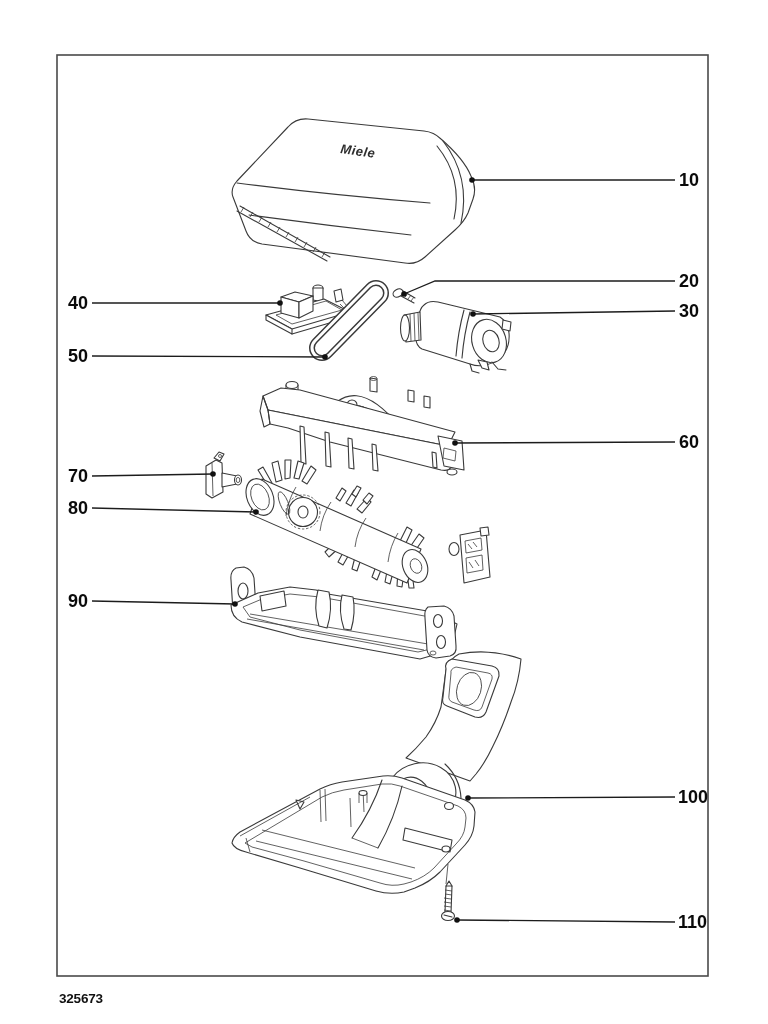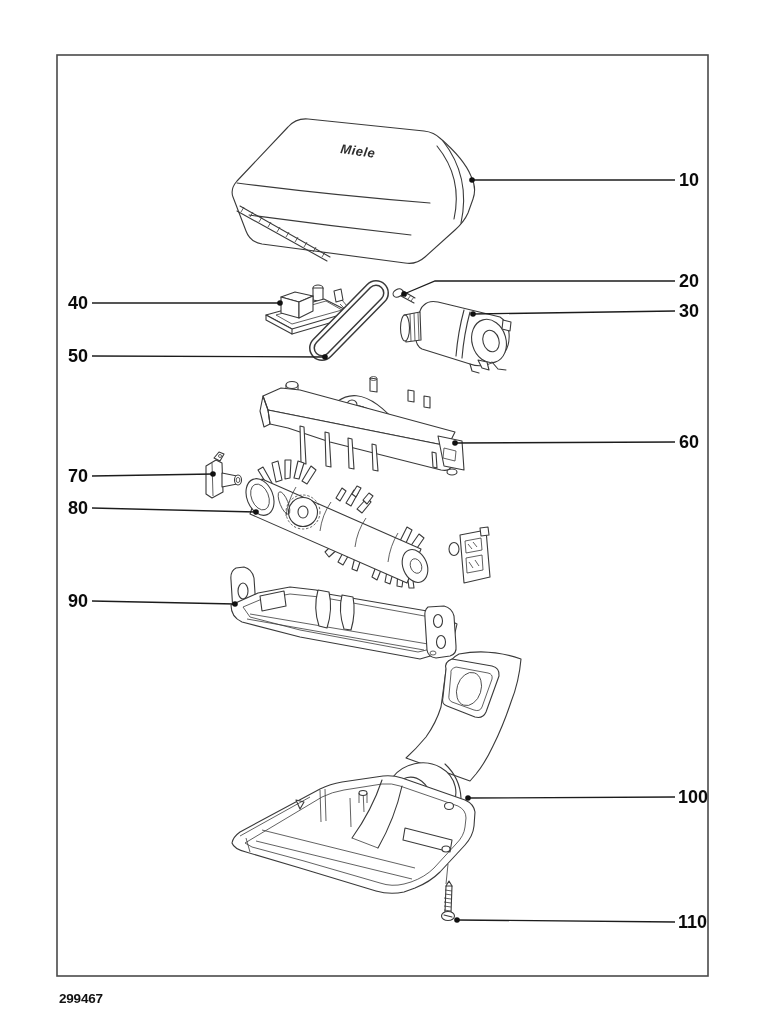--- a/index.html
+++ b/index.html
@@ -286,14 +286,14 @@
       <text class="callout" x="678" y="803">100</text>
     </g>
     <g>
       <line class="leader" x1="457" y1="920" x2="675" y2="922"></line>
       <circle class="dot" cx="457" cy="920" r="2.8"></circle>
       <text class="callout" x="678" y="928">110</text>
     </g>
   </g>
 </svg>
 
-<div class="footer">299467</div>
+<div class="footer">325673</div>
 </div>
 
 </body></html>

